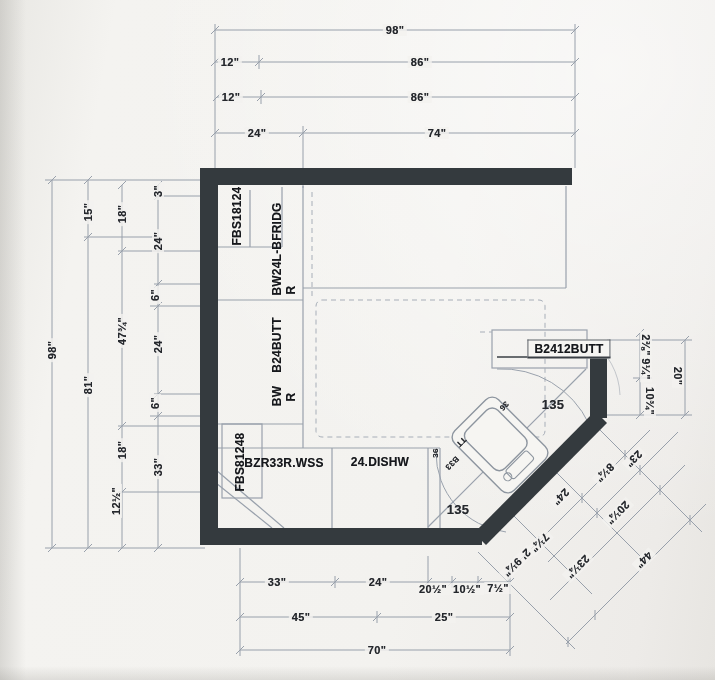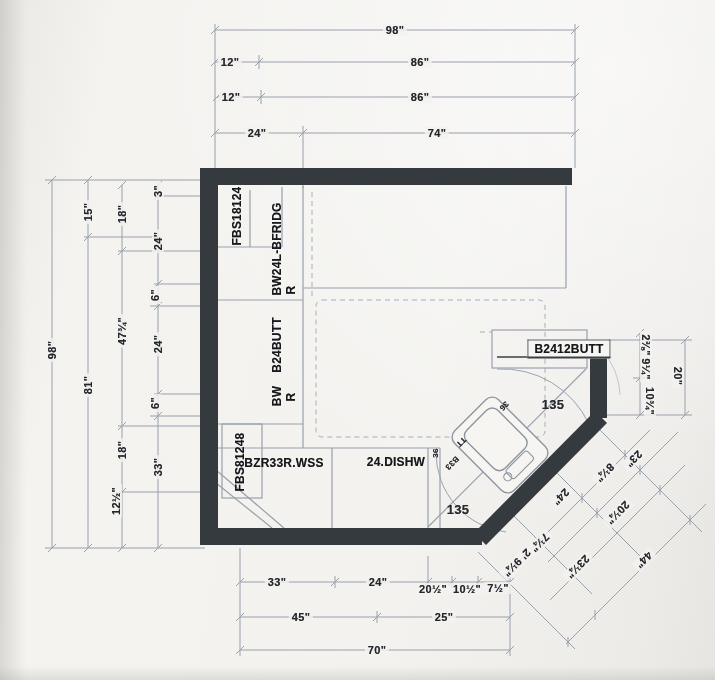--- a/index.html
+++ b/index.html
@@ -143,21 +143,21 @@
       <div class="lbl dim" style="left: 578px; top: 567px; --r: 135deg;">23¼"</div>
       <div class="lbl dim" style="left: 644px; top: 560px; --r: 135deg;">44"</div>
       <div class="lbl cab" style="left: 237px; top: 216px; --r: -90deg;">FBS18124</div>
       <div class="lbl cab" style="left: 277px; top: 249px; --r: -90deg;">BW24L-BFRIDG</div>
       <div class="lbl cab" style="left: 291px; top: 290px; --r: -90deg;">R</div>
       <div class="lbl cab" style="left: 277px; top: 345px; --r: -90deg;">B24BUTT</div>
       <div class="lbl cab" style="left: 277px; top: 396px; --r: -90deg;">BW</div>
       <div class="lbl cab" style="left: 291px; top: 397px; --r: -90deg;">R</div>
       <div class="lbl cab" style="left: 240px; top: 462px; --r: -90deg;">FBS81248</div>
       <div class="lbl cab" style="left: 284px; top: 463px; --r: 0deg;">BZR33R.WSS</div>
-      <div class="lbl cab" style="left: 396px; top: 462px; --r: 0deg;">24.DISHW</div>
+      <div class="lbl cab" style="left: 380px; top: 462px; --r: 0deg;">24.DISHW</div>
       <div class="lbl cab boxed" style="left: 569px; top: 349px; --r: 0deg;">B2412BUTT</div>
       <div class="lbl angle" style="left: 553px; top: 404px; --r: 0deg;">135</div>
       <div class="lbl angle" style="left: 458px; top: 509px; --r: 0deg;">135</div>
       <div class="lbl tiny" style="left: 504px; top: 406px; --r: 135deg;">36</div>
       <div class="lbl tiny" style="left: 461px; top: 442px; --r: 135deg;">TT</div>
       <div class="lbl tiny" style="left: 452px; top: 463px; --r: 135deg;">B33</div>
       <div class="lbl tiny" style="left: 435px; top: 453px; --r: -90deg;">36</div>
     </div>
 </div>
 

